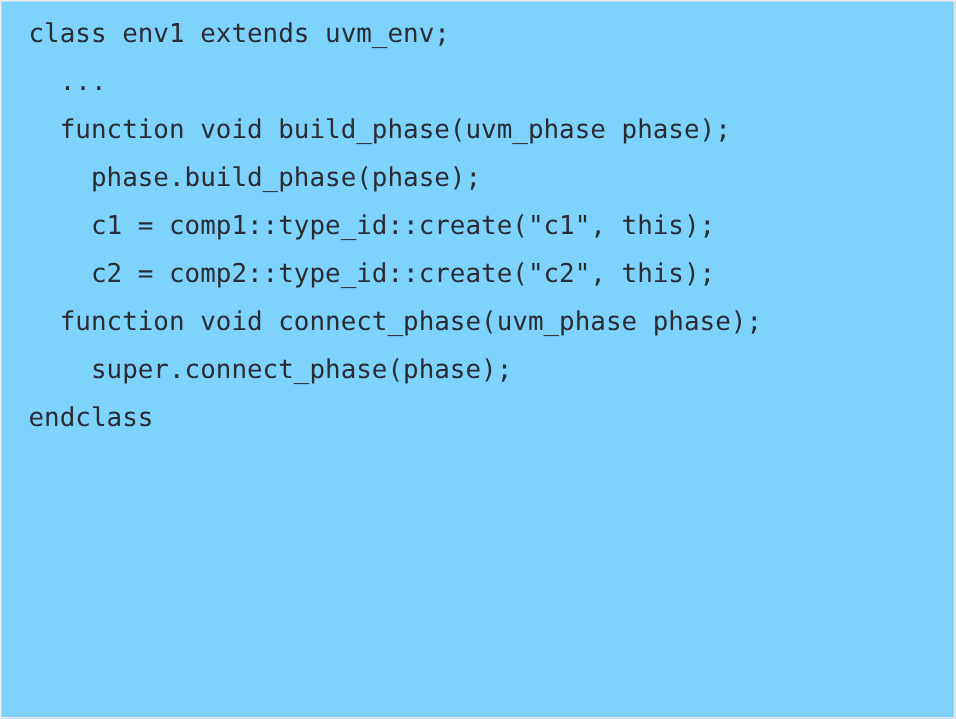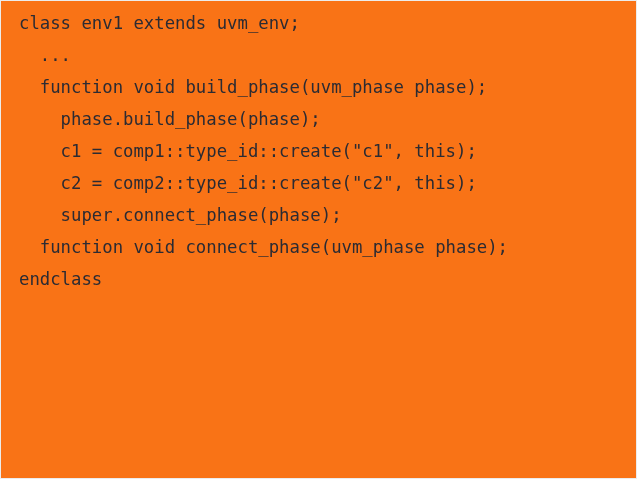--- a/index.html
+++ b/index.html
@@ -10,21 +10,21 @@
     width: 637px;
     height: 479px;
     background: #ffffff;
     font-family: "DejaVu Sans Mono", monospace;
   }
   #code-block {
     position: relative;
     box-sizing: border-box;
     width: 637px;
     height: 479px;
-    background: #f97316;
+    background: #7dd3fc;
     border: 1px solid #ececec;
     overflow: hidden;
     padding: 6px 0 0 0;
   }
   .code-line {
     box-sizing: border-box;
     height: 32px;
     line-height: 32px;
     padding-left: 18px;
     font-family: "DejaVu Sans Mono", monospace;
@@ -38,16 +38,16 @@
 </head>
 <body>
 
 <div id="code-block">
   <div class="code-line">class env1 extends uvm_env;</div>
   <div class="code-line">  ...</div>
   <div class="code-line">  function void build_phase(uvm_phase phase);</div>
   <div class="code-line">    phase.build_phase(phase);</div>
   <div class="code-line">    c1 = comp1::type_id::create("c1", this);</div>
   <div class="code-line">    c2 = comp2::type_id::create("c2", this);</div>
+  <div class="code-line">  function void connect_phase(uvm_phase phase);</div>
   <div class="code-line">    super.connect_phase(phase);</div>
-  <div class="code-line">  function void connect_phase(uvm_phase phase);</div>
   <div class="code-line">endclass</div>
 </div>
 
 </body></html>

